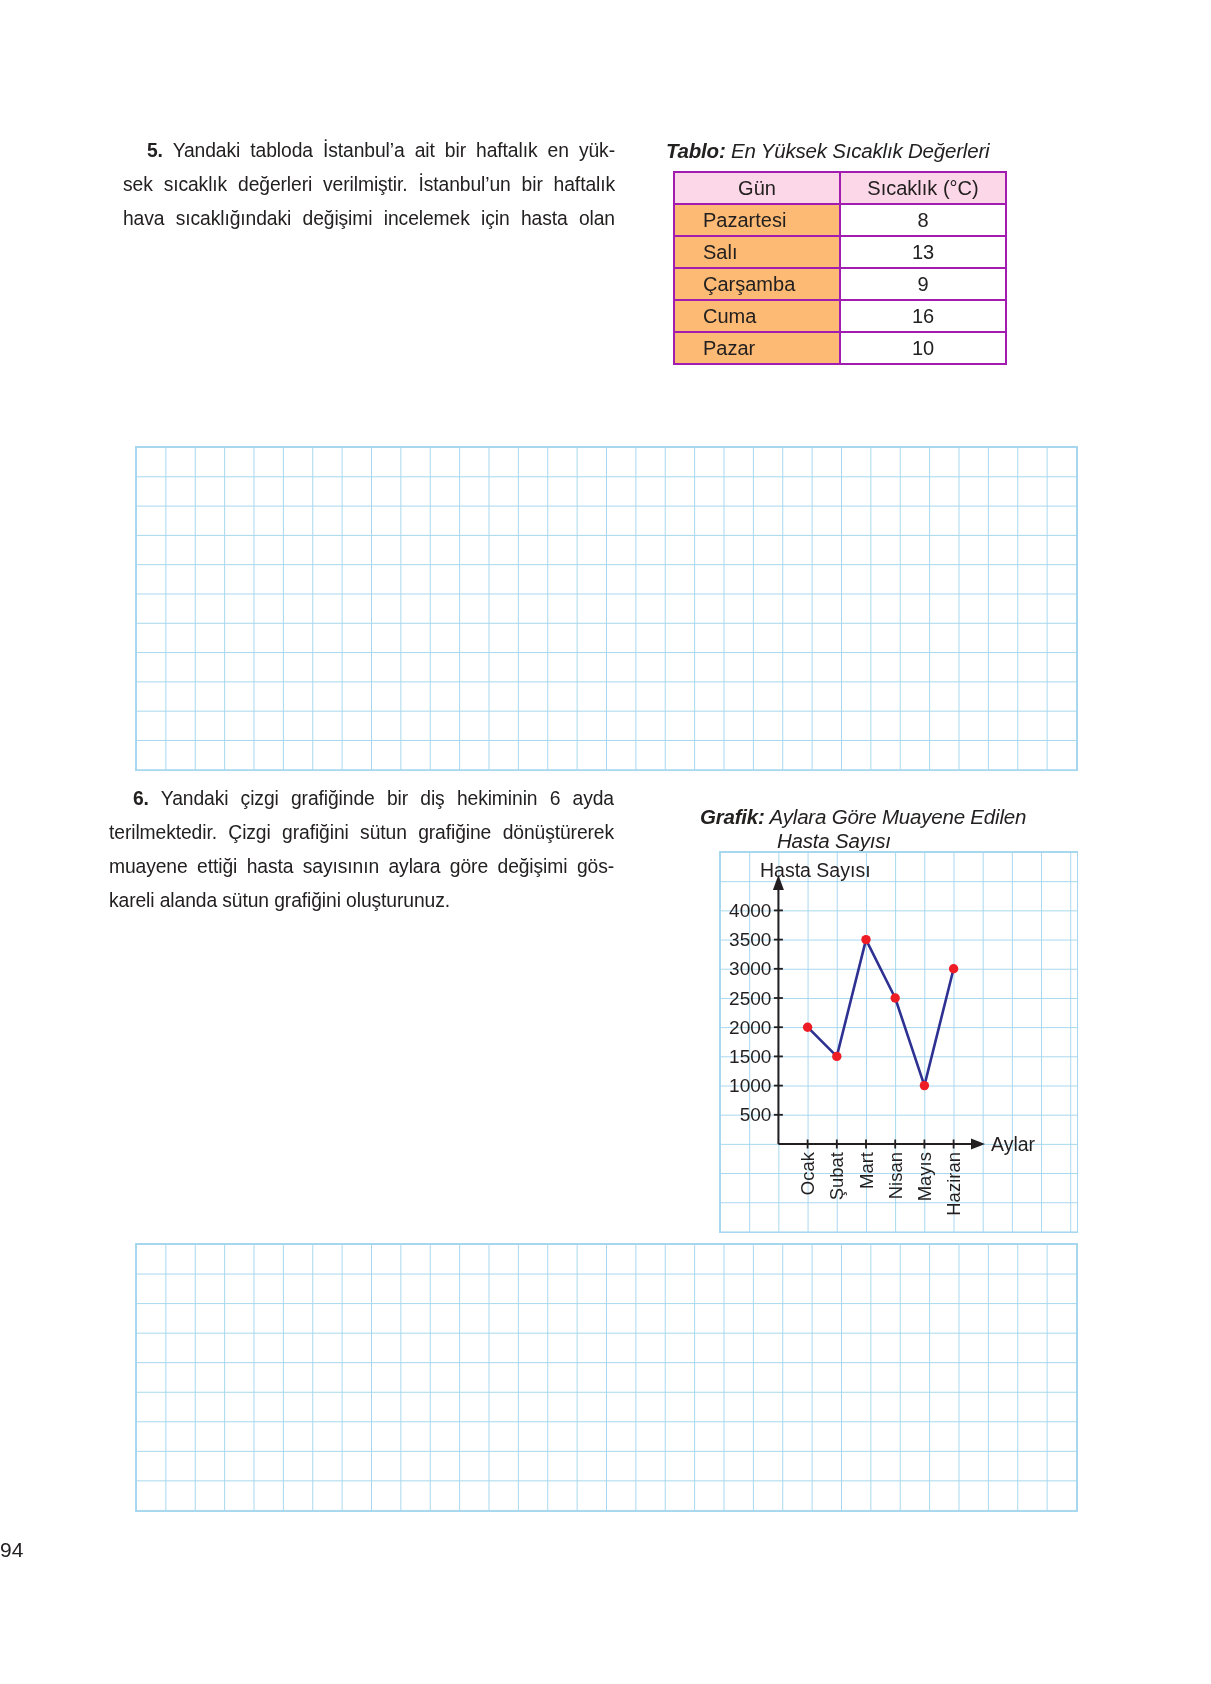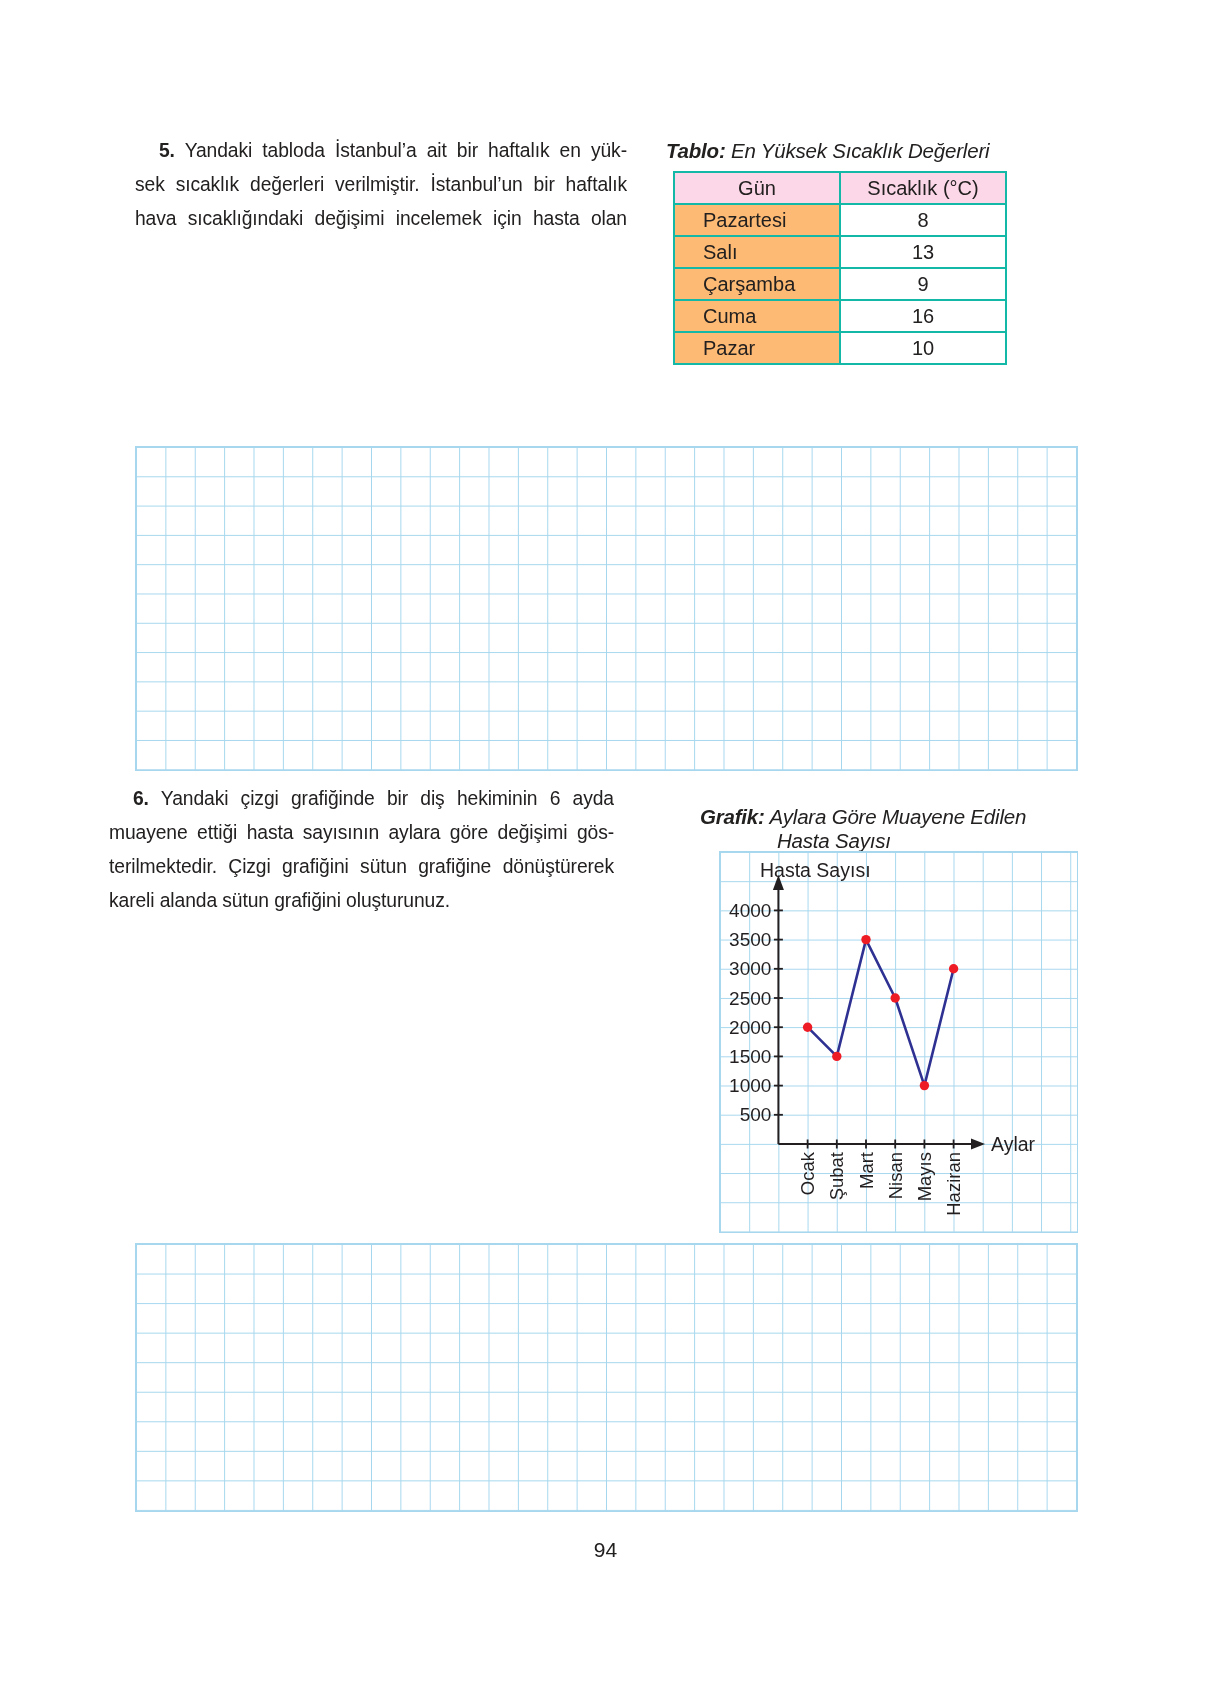--- a/index.html
+++ b/index.html
@@ -14,21 +14,21 @@
   .tline.first{text-indent:24px;}
   .qnum{font-weight:bold;}
   
   .table-title{position:absolute;left:666px;top:139px;font-size:20.5px;font-style:italic;letter-spacing:-0.2px;}
   .table-title .tlabel{font-weight:bold;font-style:italic;}
   table.temp-table{
     position:absolute;left:673px;top:171px;width:334px;border-collapse:collapse;
     font-size:20px;color:#232020;table-layout:fixed;
   }
   table.temp-table th, table.temp-table td{
-    border:2px solid #14b8a6;height:30px;padding:0;vertical-align:middle;
+    border:2px solid #a21caf;height:30px;padding:0;vertical-align:middle;
   }
   table.temp-table th{background:#fbd7e7;font-weight:normal;text-align:center;}
   table.temp-table td.day{text-align:left;padding-left:28px;background:#fdba74;}
   table.temp-table td.val{text-align:center;background:#fff;}
   
   .grid-area{
     position:absolute;background-color:#ffffff;
     background-image:
       linear-gradient(to right,#a6d7ee 1.4px,transparent 1.4px),
       linear-gradient(to bottom,#a6d7ee 1.4px,transparent 1.4px);
@@ -44,28 +44,28 @@
       linear-gradient(to bottom,#a6d7ee 1.4px,transparent 1.4px);
     background-size:29.2px 29.2px;border:1.4px solid #a6d7ee;
   }
   .chart-panel svg{position:absolute;left:0;top:0;}
   
   .chart-title{position:absolute;font-size:20.5px;font-style:italic;letter-spacing:-0.2px;}
   .chart-title .tlabel{font-weight:bold;}
   .ct1{left:700px;top:795px;margin-top:10px;}
   .ct2{left:777px;top:829px;}
   
-  .page-number{position:absolute;left:0;top:1538px;width:1211px;text-align:center;font-size:21px;}
+  .page-number{position:absolute;left:0;top:1538px;width:1211px;text-align:left;font-size:21px;}
 </style>
 </head>
 <body>
 
 <div class="page">
 
-  <section class="qblock" style="left:135px;top:134px;width:492px;">
+  <section class="qblock" style="left:123px;top:134px;width:492px;">
     <div class="tline first"><span class="qnum">5.</span> <span>Yandaki tabloda İstanbul’a ait bir haftalık en yük-</span></div>
     <div class="tline">sek sıcaklık değerleri verilmiştir. İstanbul’un bir haftalık</div>
     <div class="tline">hava sıcaklığındaki değişimi incelemek için hasta olan</div>
   </section>
 
   <div class="table-title">
     <span class="tlabel">Tablo:</span>
     <span>En Yüksek Sıcaklık Değerleri</span>
   </div>
 
@@ -97,22 +97,22 @@
           <td class="day">Pazar</td>
           <td class="val">10</td>
         </tr>
       </tbody>
   </table>
 
   <div class="grid-area grid1"></div>
 
   <section class="qblock" style="left:109px;top:782px;width:505px;">
     <div class="tline first"><span class="qnum">6.</span> <span>Yandaki çizgi grafiğinde bir diş hekiminin 6 ayda</span></div>
+    <div class="tline">terilmektedir. Çizgi grafiğini sütun grafiğine dönüştürerek</div>
     <div class="tline">muayene ettiği hasta sayısının aylara göre değişimi gös-</div>
-    <div class="tline">terilmektedir. Çizgi grafiğini sütun grafiğine dönüştürerek</div>
     <div class="tline last">kareli alanda sütun grafiğini oluşturunuz.</div>
   </section>
 
   <div class="chart-title ct1">
     <span class="tlabel">Grafik:</span>
     <span>Aylara Göre Muayene Edilen</span>
   </div>
   <div class="chart-title ct2">Hasta Sayısı</div>
 
   <div class="chart-panel">

